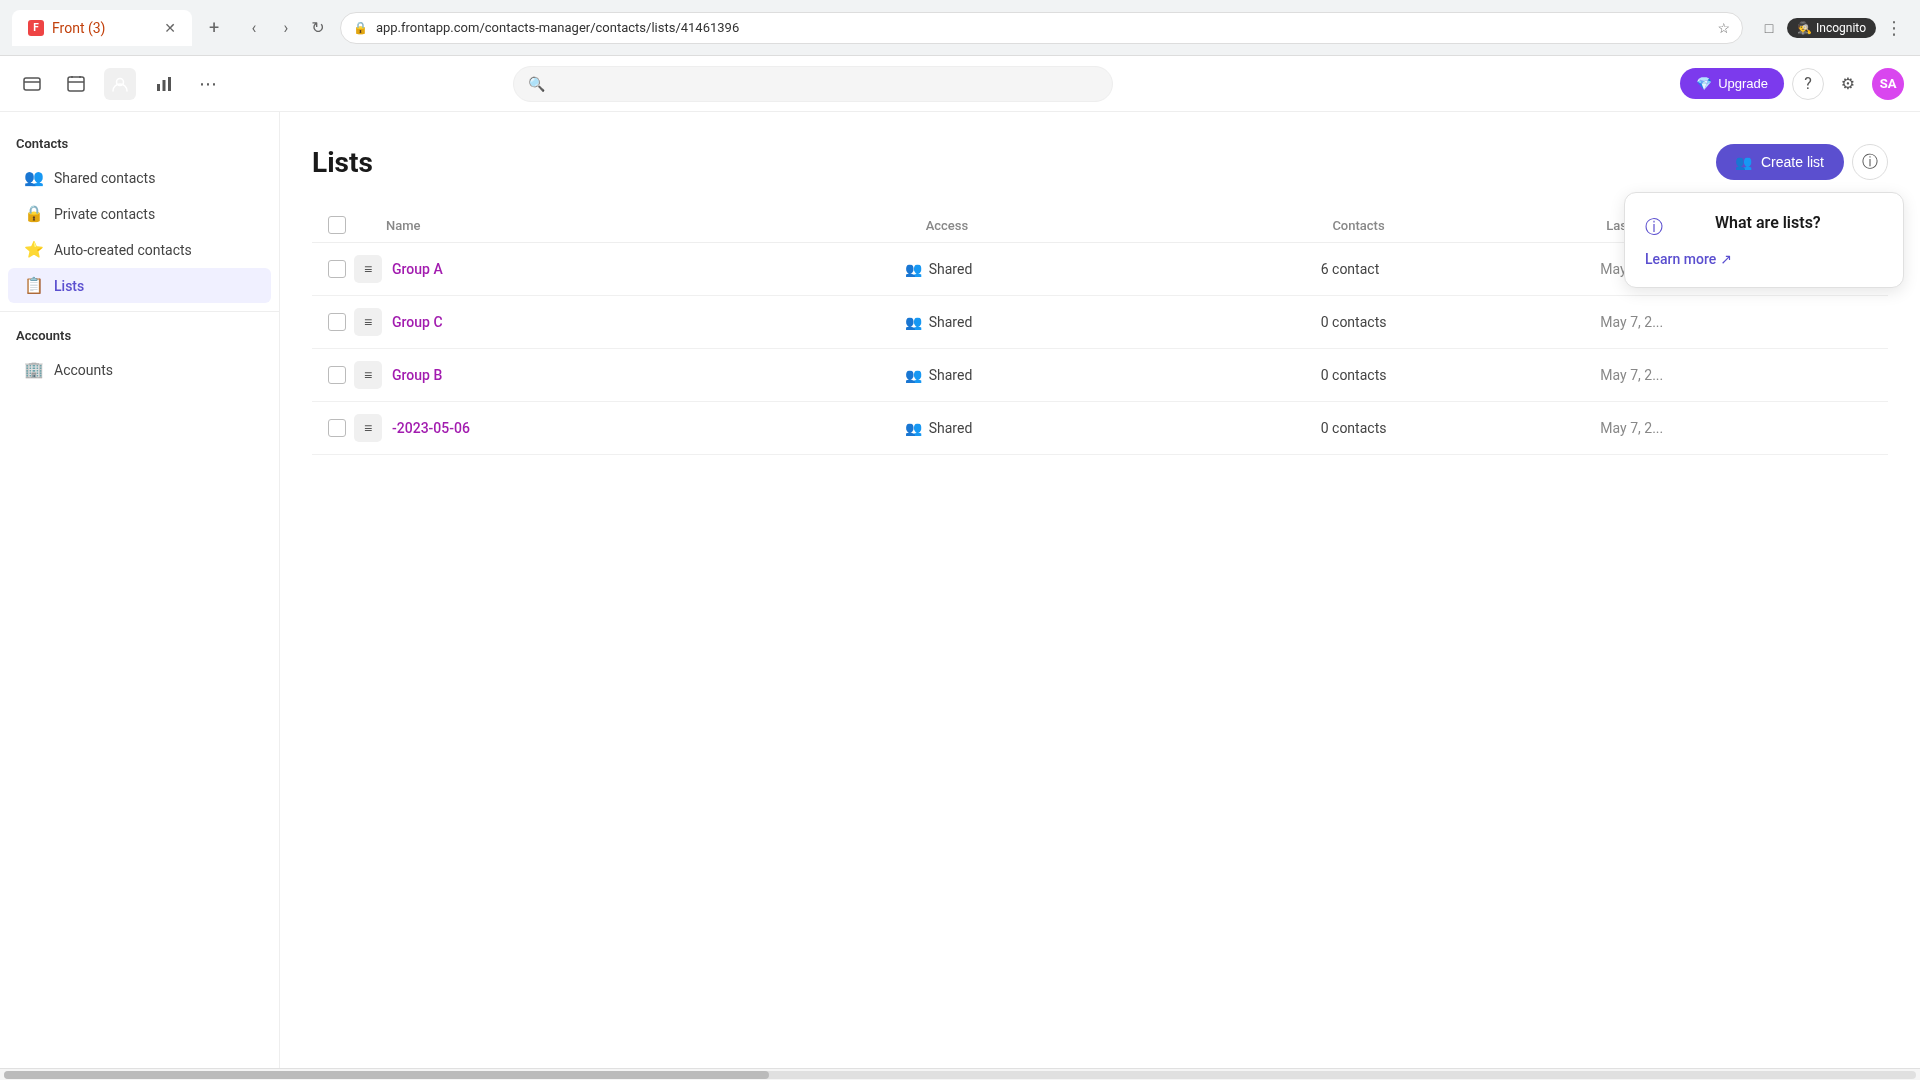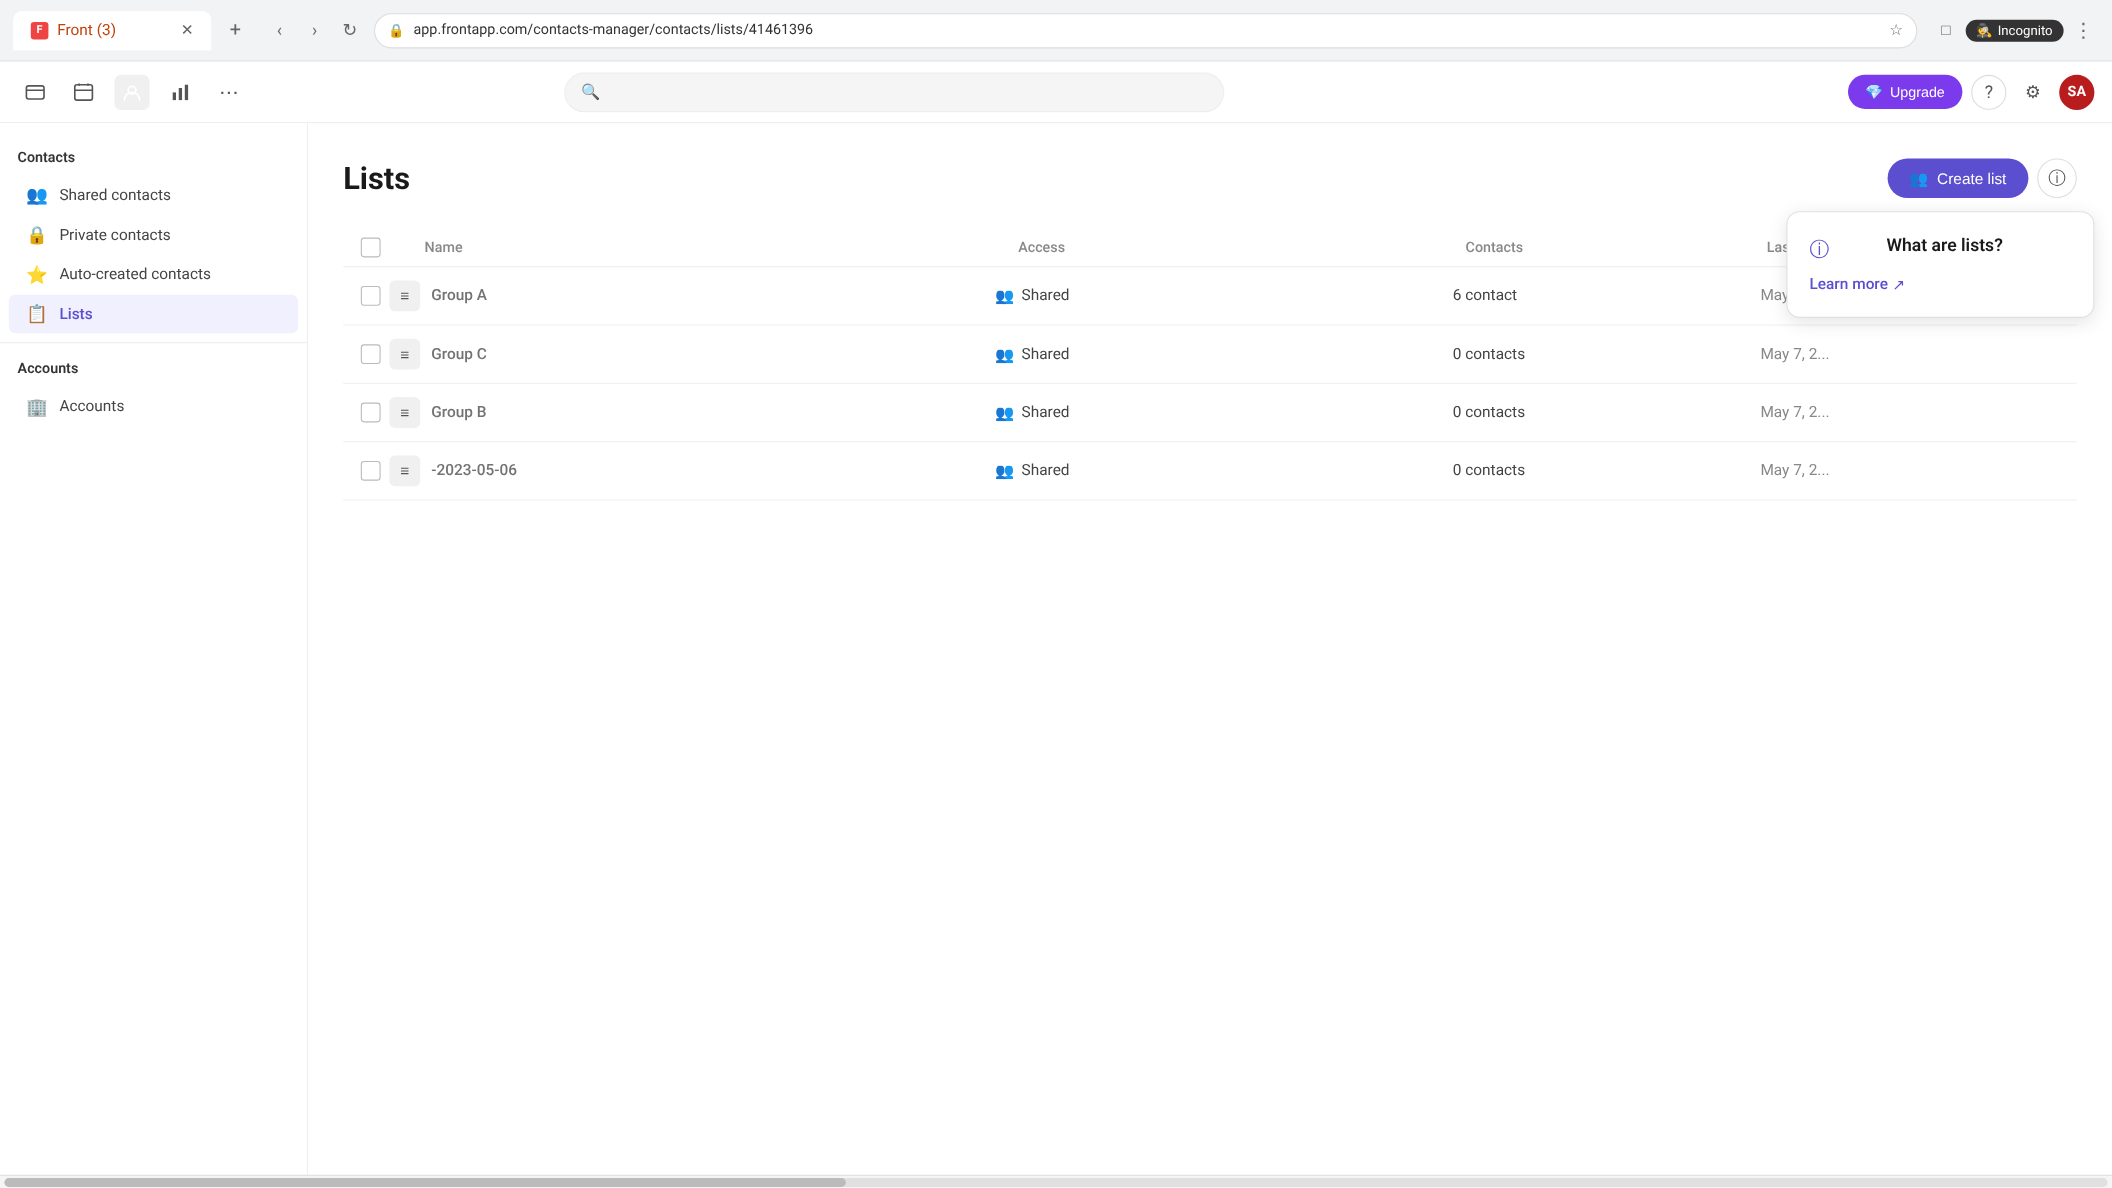--- a/index.html
+++ b/index.html
@@ -28,21 +28,21 @@
     .toolbar-icon { width: 32px; height: 32px; border-radius: 6px; display: flex; align-items: center; justify-content: center; cursor: pointer; color: #555; font-size: 18px; }
     .toolbar-icon.active { background: #f0f0f0; }
     .toolbar-icon-contacts { background: #4b9cf5; color: white; border-radius: 6px; }
     .search-bar { flex: 1; max-width: 600px; margin: 0 auto; background: #f5f5f5; border-radius: 20px; height: 36px; display: flex; align-items: center; padding: 0 14px; gap: 8px; border: 1px solid #eee; }
     .search-icon { color: #888; font-size: 14px; }
     .search-input { background: transparent; border: none; outline: none; font-size: 14px; color: #333; flex: 1; }
     .toolbar-right { display: flex; align-items: center; gap: 8px; margin-left: auto; }
     .upgrade-btn { background: #7c3aed; color: white; border: none; border-radius: 20px; padding: 8px 16px; font-size: 13px; font-weight: 500; cursor: pointer; display: flex; align-items: center; gap: 6px; }
     .help-btn { width: 32px; height: 32px; border-radius: 50%; display: flex; align-items: center; justify-content: center; cursor: pointer; color: #555; font-size: 16px; border: 1px solid #ddd; }
     .settings-btn { width: 32px; height: 32px; border-radius: 50%; display: flex; align-items: center; justify-content: center; cursor: pointer; color: #555; font-size: 16px; }
-    .avatar { width: 32px; height: 32px; border-radius: 50%; background: #b91c1c; color: white; display: flex; align-items: center; justify-content: center; font-size: 13px; font-weight: bold; }
+    .avatar { width: 32px; height: 32px; border-radius: 50%; background: #d946ef; color: white; display: flex; align-items: center; justify-content: center; font-size: 13px; font-weight: bold; }
 
     
     .main-content { display: flex; flex: 1; overflow: hidden; }
 
     
     .sidebar { width: 280px; background: #fff; border-right: 1px solid #eee; padding: 16px 0; overflow-y: auto; }
     .sidebar-section-title { font-size: 13px; font-weight: 600; color: #333; padding: 8px 16px; }
     .sidebar-item { display: flex; align-items: center; gap: 10px; padding: 8px 16px; cursor: pointer; border-radius: 6px; margin: 1px 8px; color: #444; font-size: 14px; }
     .sidebar-item.active { background: #f0f0ff; color: #5b4fcf; font-weight: 500; }
     .sidebar-item-icon { font-size: 16px; width: 20px; text-align: center; }
@@ -61,21 +61,21 @@
     .table-header { display: flex; align-items: center; padding: 8px 16px; border-bottom: 1px solid #eee; gap: 8px; }
     .table-checkbox { width: 18px; height: 18px; border: 1.5px solid #bbb; border-radius: 3px; cursor: pointer; flex-shrink: 0; }
     .col-name { flex: 2; font-size: 13px; font-weight: 500; color: #888; padding-left: 32px; }
     .col-access { flex: 1.5; font-size: 13px; font-weight: 500; color: #888; }
     .col-contacts { flex: 1; font-size: 13px; font-weight: 500; color: #888; }
     .col-lastused { flex: 1; font-size: 13px; font-weight: 500; color: #888; }
     .table-row { display: flex; align-items: center; padding: 12px 16px; border-bottom: 1px solid #f0f0f0; gap: 8px; cursor: pointer; }
     .row-checkbox { width: 18px; height: 18px; border: 1.5px solid #bbb; border-radius: 3px; cursor: pointer; flex-shrink: 0; }
     .row-icon { width: 28px; height: 28px; background: #f0f0f0; border-radius: 5px; display: flex; align-items: center; justify-content: center; color: #555; font-size: 14px; flex-shrink: 0; }
     .row-name-cell { flex: 2; display: flex; align-items: center; gap: 10px; }
-    .row-name-text { font-size: 14px; color: #737373; font-weight: 500; }
+    .row-name-text { font-size: 14px; color: #a21caf; font-weight: 500; }
     .row-access-cell { flex: 1.5; display: flex; align-items: center; gap: 6px; font-size: 14px; color: #444; }
     .shared-icon { font-size: 14px; color: #666; }
     .row-contacts-cell { flex: 1; font-size: 14px; color: #444; }
     .row-lastused-cell { flex: 1; font-size: 14px; color: #888; }
 
     
     .info-panel { position: absolute; top: 80px; right: 16px; width: 280px; background: #fff; border: 1px solid #e0e0e0; border-radius: 12px; padding: 20px; box-shadow: 0 4px 16px rgba(0,0,0,0.1); }
     .info-panel-header { display: flex; align-items: flex-start; gap: 10px; margin-bottom: 12px; }
     .info-panel-icon { color: #5b4fcf; font-size: 18px; flex-shrink: 0; margin-top: 2px; }
     .info-panel-title { font-size: 16px; font-weight: 600; color: #1a1a1a; margin-left: 42px; }

